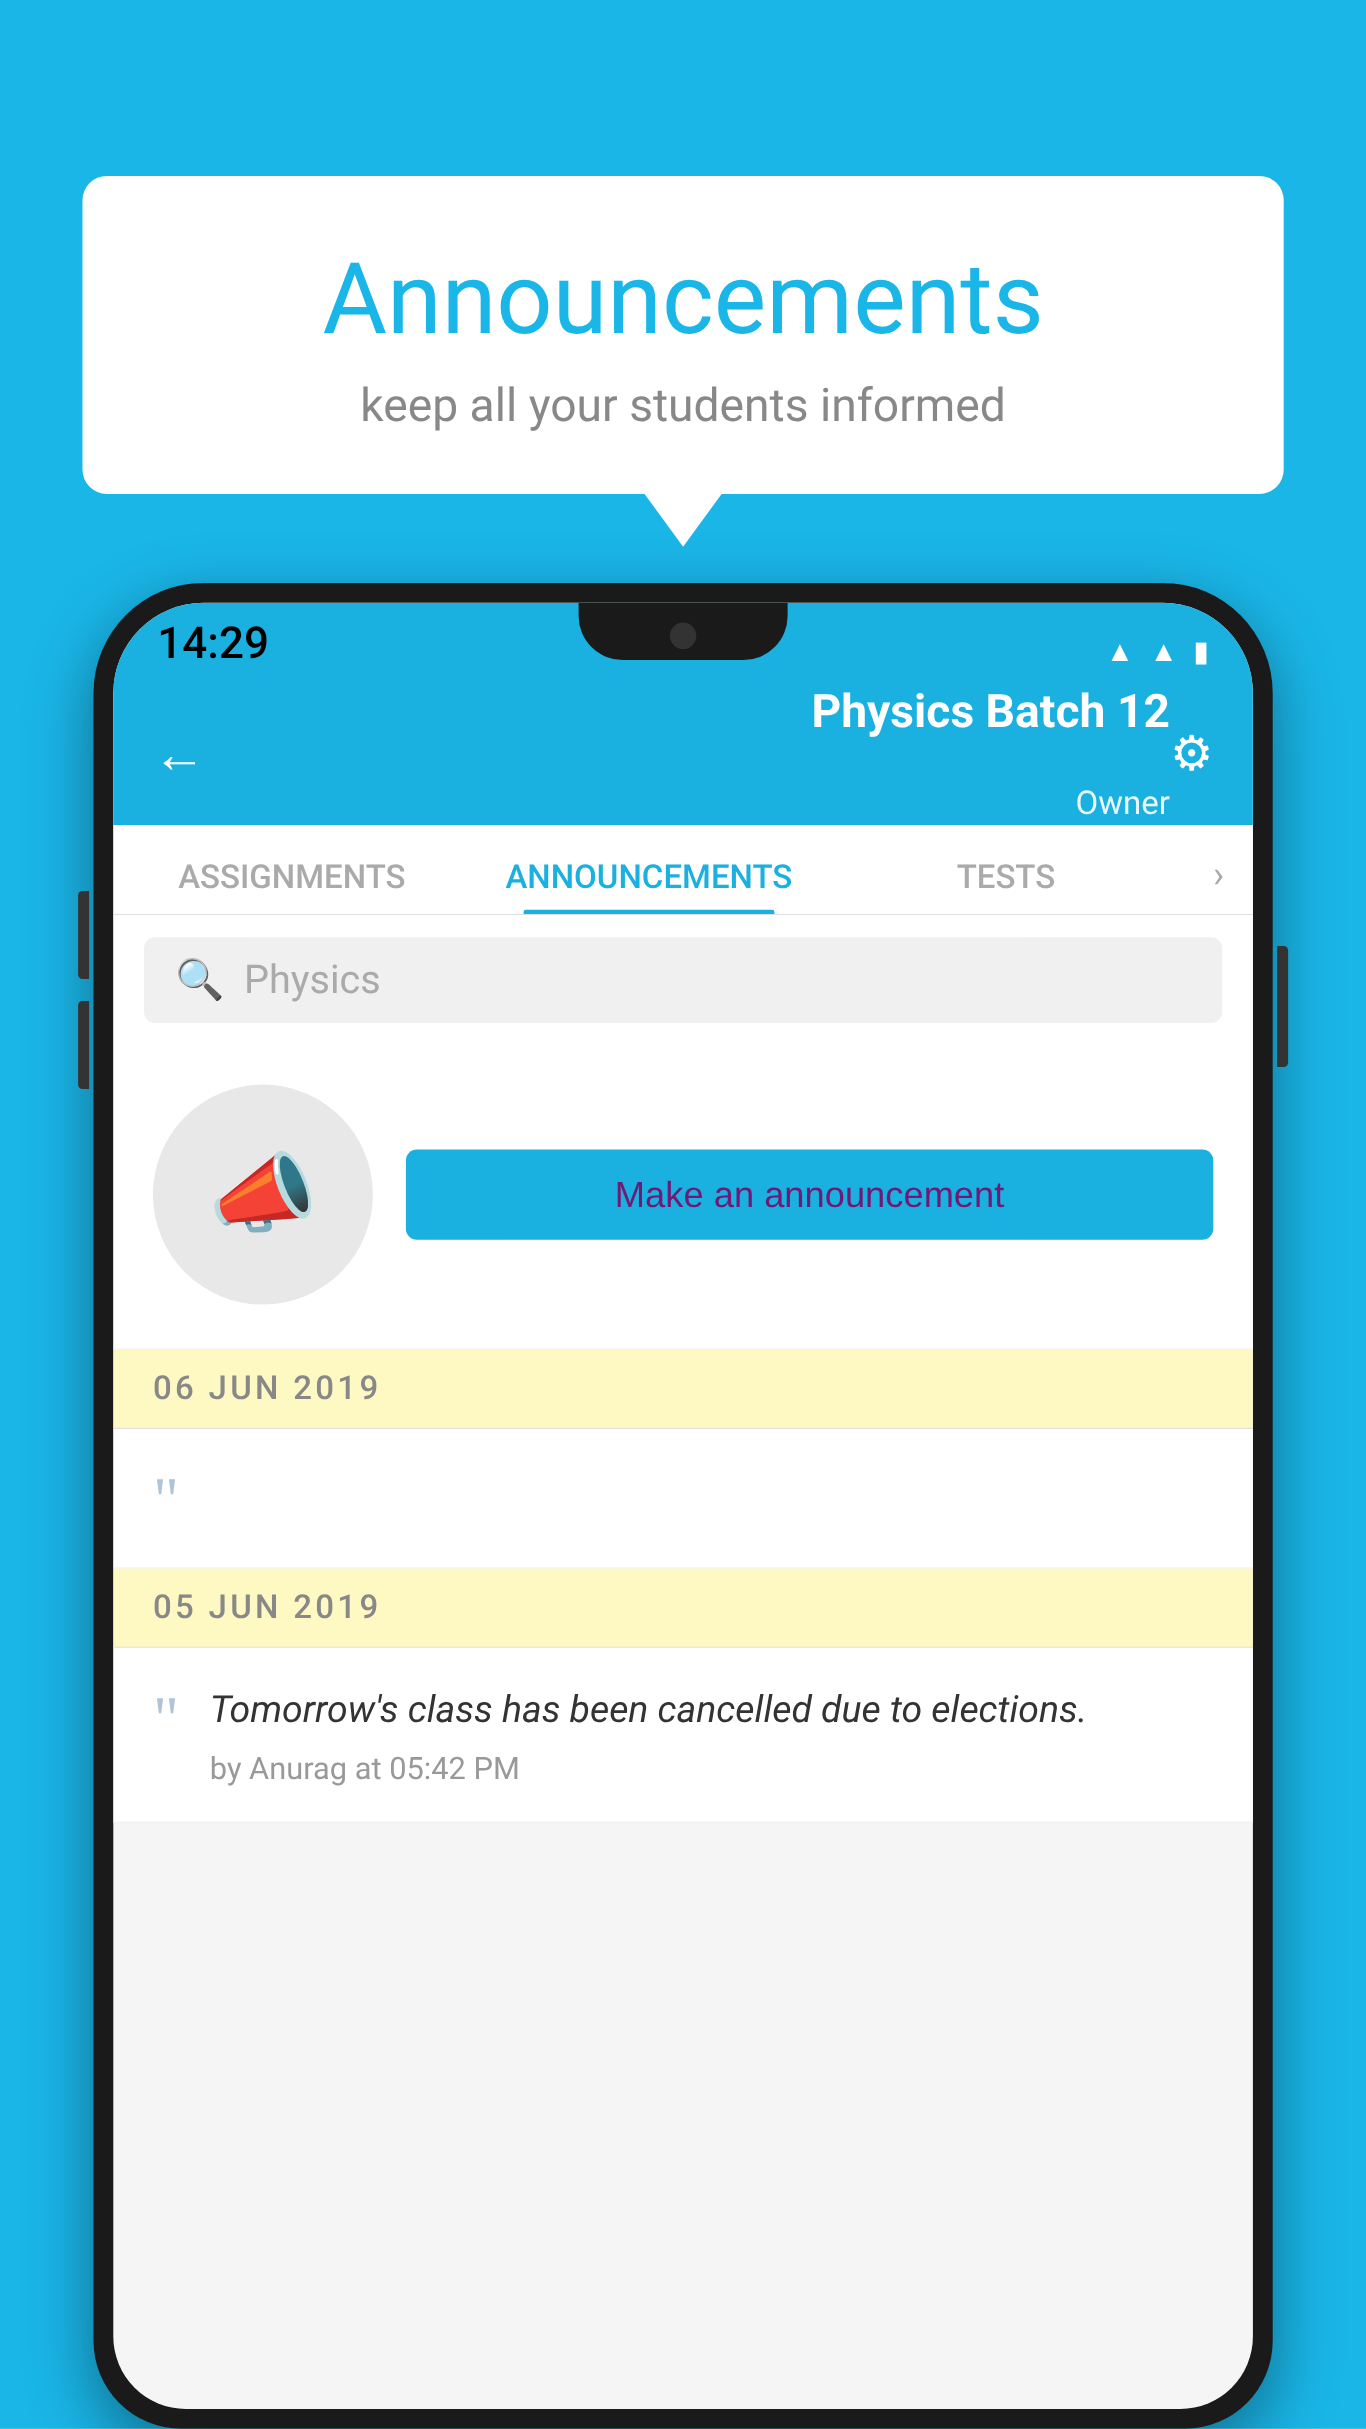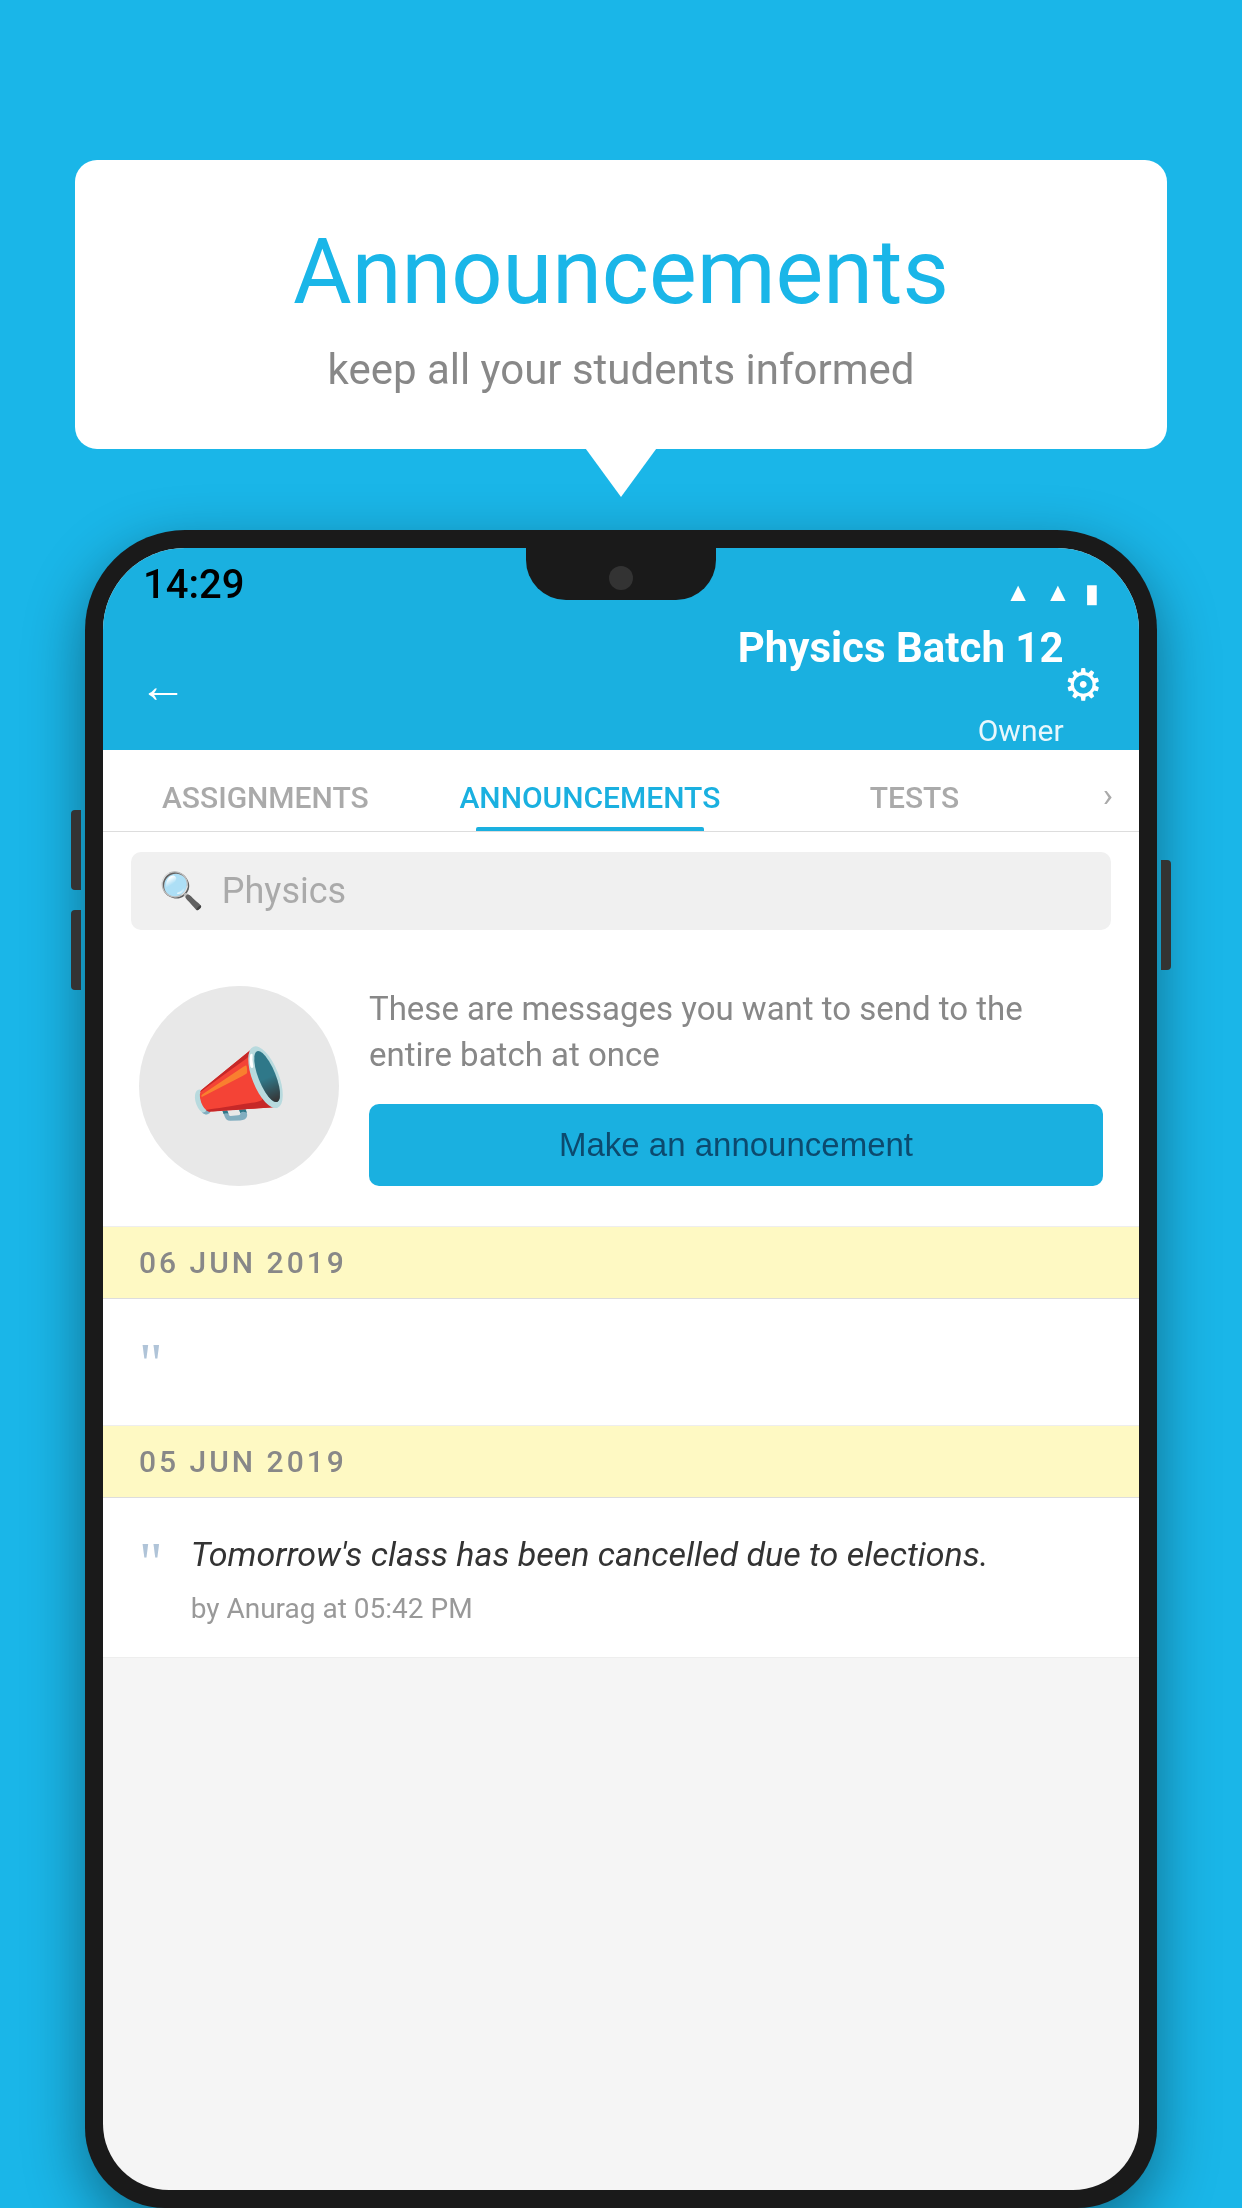--- a/index.html
+++ b/index.html
@@ -240,21 +240,21 @@
       flex: 1;
     }
     .announcement-prompt-text {
       font-size: 33px;
       color: #888;
       line-height: 1.4;
       margin-bottom: 26px;
     }
     .make-announcement-btn {
       background: #1ab0e0;
-      color: #0c4a6e;
+      color: #701a75;
       border: none;
       border-radius: 10px;
       padding: 22px 36px;
       font-size: 33px;
       font-weight: 500;
       cursor: pointer;
       width: 100%;
     }
 
     
@@ -385,21 +385,20 @@
         <span class="search-icon-el">🔍</span>
         <span class="search-input-text">Physics</span>
       </div>
     </div>
 
     <div class="announcement-prompt">
       <div class="announcement-icon-circle">
         <span class="megaphone-icon">📣</span>
       </div>
       <div class="announcement-prompt-right">
-        <div class="announcement-prompt-text">These are messages you want to send to the entire batch at once</div>
         <button class="make-announcement-btn">Make an announcement</button>
       </div>
     </div>
 
     <div class="date-separator">
       <span>06  JUN  2019</span>
     </div>
 
     <div class="announcement-item">
       <div class="quote-icon">"</div>

